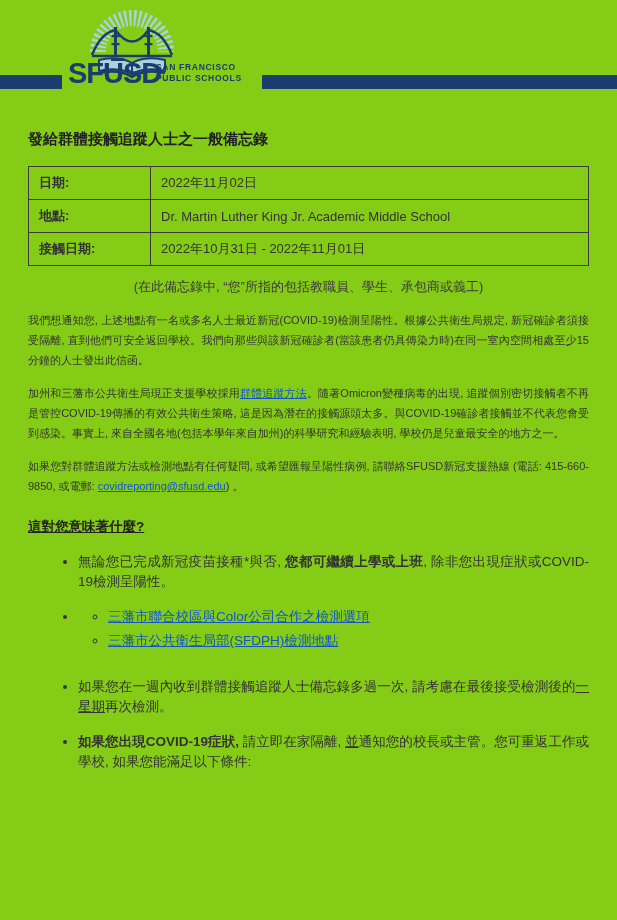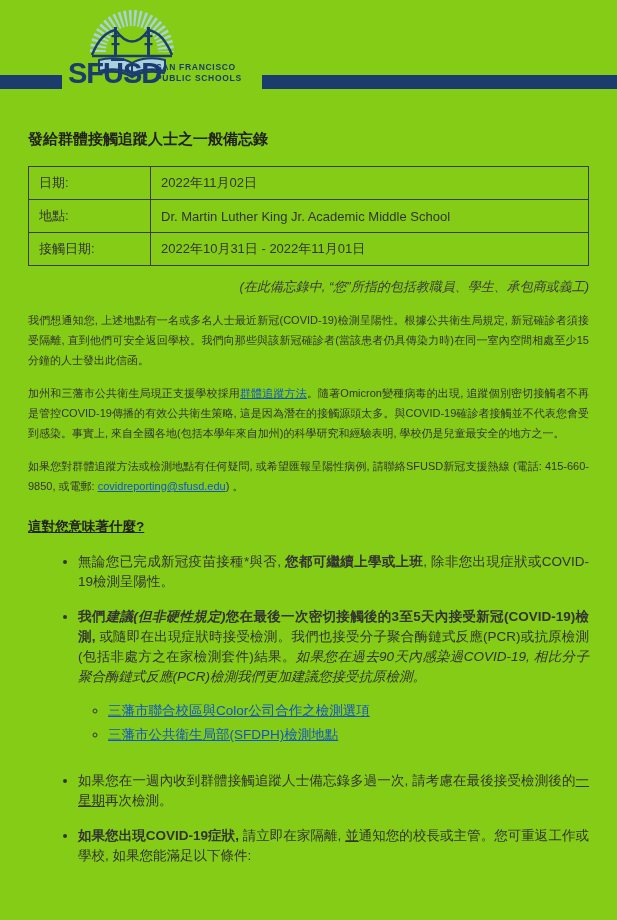--- a/index.html
+++ b/index.html
@@ -23,23 +23,23 @@
   .orgname { position:absolute; left:156px; top:62px; color:#1b3c6d;
              font-size:8.5px; font-weight:bold; letter-spacing:0.7px; line-height:10.5px;
              white-space:nowrap; }
 
   
   .doc { padding:0 28px; }
   h1.title { text-align:left; font-size:15px; font-weight:bold; color:#222;
              margin:30px 0 17px 0; }
   table.info { width:100%; border-collapse:collapse; font-size:13px; color:#333; }
   table.info td { border:1px solid #3c3c3c; padding:7px 10px; height:32px; vertical-align:middle; }
-  table.info td.lbl { width:122px; }
+  table.info td.lbl { width:122px;font-weight:bold; }
 
-  p.note { text-align:right; font-style:italic; font-size:13px; margin:12px 0 14px 0; color:#3a3a3a; }
+  p.note { text-align:center; font-size:13px; margin:12px 0 14px 0; color:#3a3a3a; }
   p.para { font-size:11px; line-height:20px; text-align:justify; margin:13px 0; }
 
   h2.sect { font-size:13.5px; font-weight:bold; text-decoration:underline;
             color:#222; margin:22px 0 16px 0; }
 
   ul.bullets { list-style:disc; padding-left:50px; font-size:13.5px; line-height:20px; }
   ul.bullets > li { margin-bottom:15px; text-align:justify; }
   ul.sublist { list-style:circle; padding-left:30px; margin:14px 0 26px 0; }
   ul.sublist li { margin-bottom:4px; text-align:left; }
 
@@ -120,21 +120,20 @@
 
     <p class="para"><span class="seg-n">我們想通知您, 上述地點有一名或多名人士最近新冠(COVID-19)檢測呈陽性。根據公共衛生局規定, 新冠確診者須接受隔離, 直到他們可安全返回學校。我們向那些與該新冠確診者(當該患者仍具傳染力時)在同一室內空間相處至少15分鐘的人士發出此信函。</span></p>
     <p class="para"><span class="seg-n">加州和三藩市公共衛生局現正支援學校採用</span><a class="seg-link" href="#">群體追蹤方法</a><span class="seg-n">。隨著Omicron變種病毒的出現, 追蹤個別密切接觸者不再是管控COVID-19傳播的有效公共衛生策略, 這是因為潛在的接觸源頭太多。與COVID-19確診者接觸並不代表您會受到感染。事實上, 來自全國各地(包括本學年來自加州)的科學研究和經驗表明, 學校仍是兒童最安全的地方之一。</span></p>
     <p class="para"><span class="seg-n">如果您對群體追蹤方法或檢測地點有任何疑問, 或希望匯報呈陽性病例, 請聯絡SFUSD新冠支援熱線 (電話: 415-660-9850, 或電郵: </span><a class="seg-link" href="#">covidreporting@sfusd.edu</a><span class="seg-n">) 。</span></p>
 
     <h2 class="sect">這對您意味著什麼?</h2>
 
     <ul class="bullets">
       <li><span class="seg-n">無論您已完成新冠疫苗接種*與否, </span><span class="seg-b">您都可繼續上學或上班</span><span class="seg-n">, 除非您出現症狀或COVID-19檢測呈陽性。</span></li>
       <li>
-        <span><span class="seg-b">我們</span><span class="seg-bi">建議(但非硬性規定)</span><span class="seg-b">您在最後一次密切接觸後的3至5天內接受新冠(COVID-19)檢測,</span><span class="seg-n"> 或隨即在出現症狀時接受檢測。我們也接受分子聚合酶鏈式反應(PCR)或抗原檢測(包括非處方之在家檢測套件)結果。</span><span class="seg-i">如果您在過去90天內感染過COVID-19, 相比分子聚合酶鏈式反應(PCR)檢測我們更加建議您接受抗原檢測。</span></span>
         <ul class="sublist">
           <li>
             <a class="sublink" href="#">三藩市聯合校區與Color公司合作之檢測選項</a>
           </li>
           <li>
             <a class="sublink" href="#">三藩市公共衛生局部(SFDPH)檢測地點</a>
           </li>
         </ul>
       </li>
       <li><span class="seg-n">如果您在一週內收到群體接觸追蹤人士備忘錄多過一次, 請考慮在最後接受檢測後的</span><span class="seg-u">一星期</span><span class="seg-n">再次檢測。</span></li>

